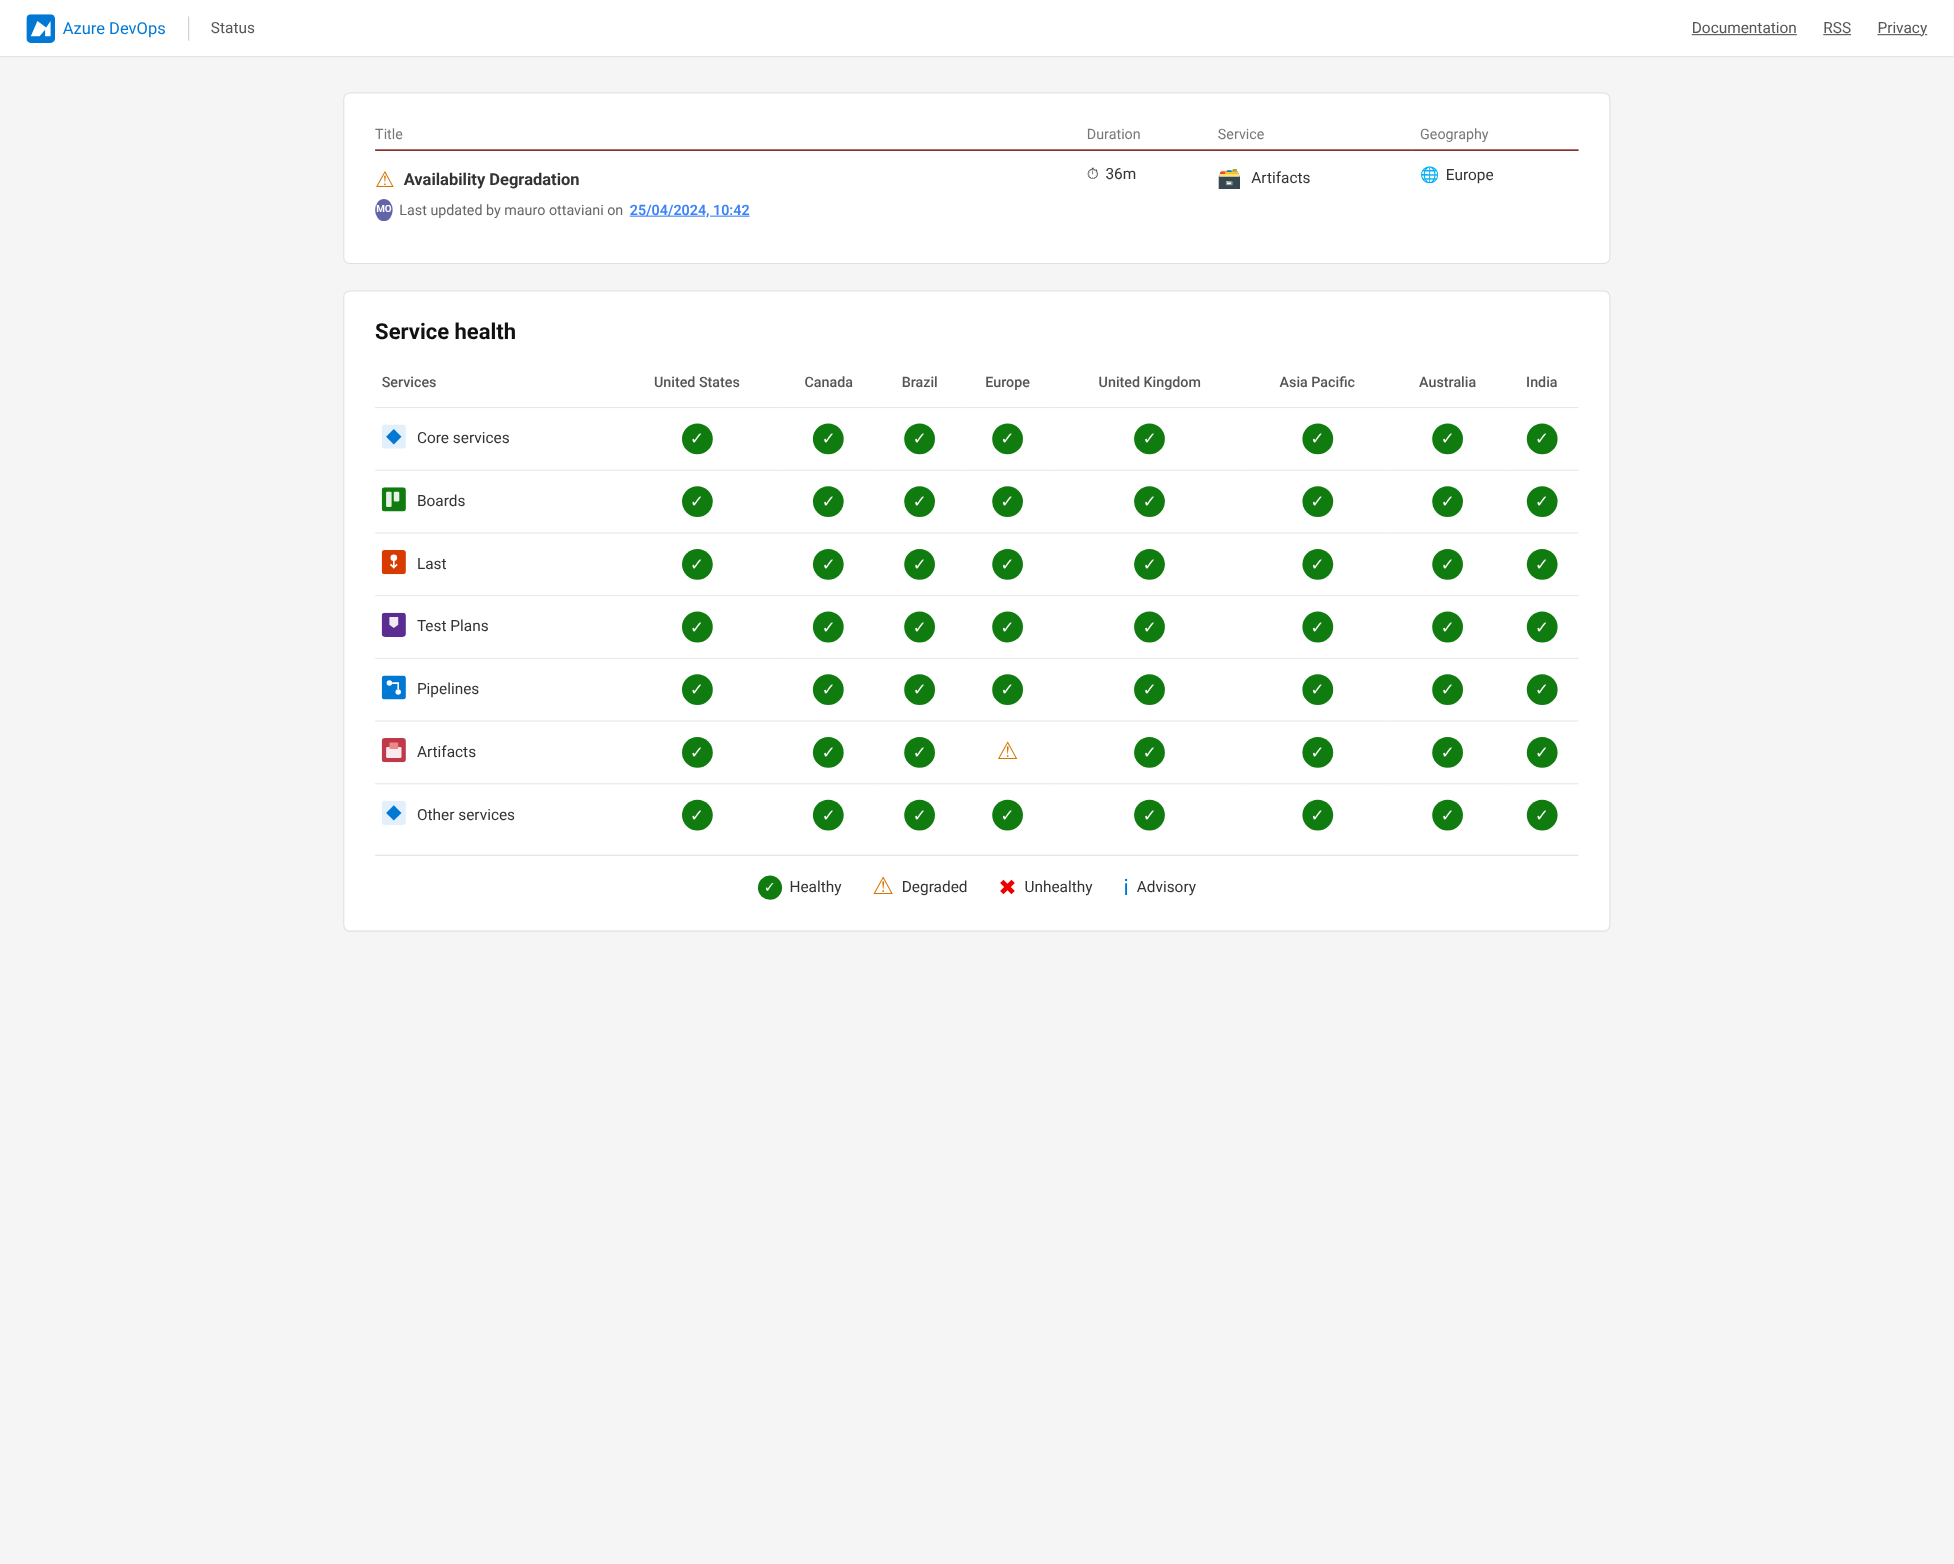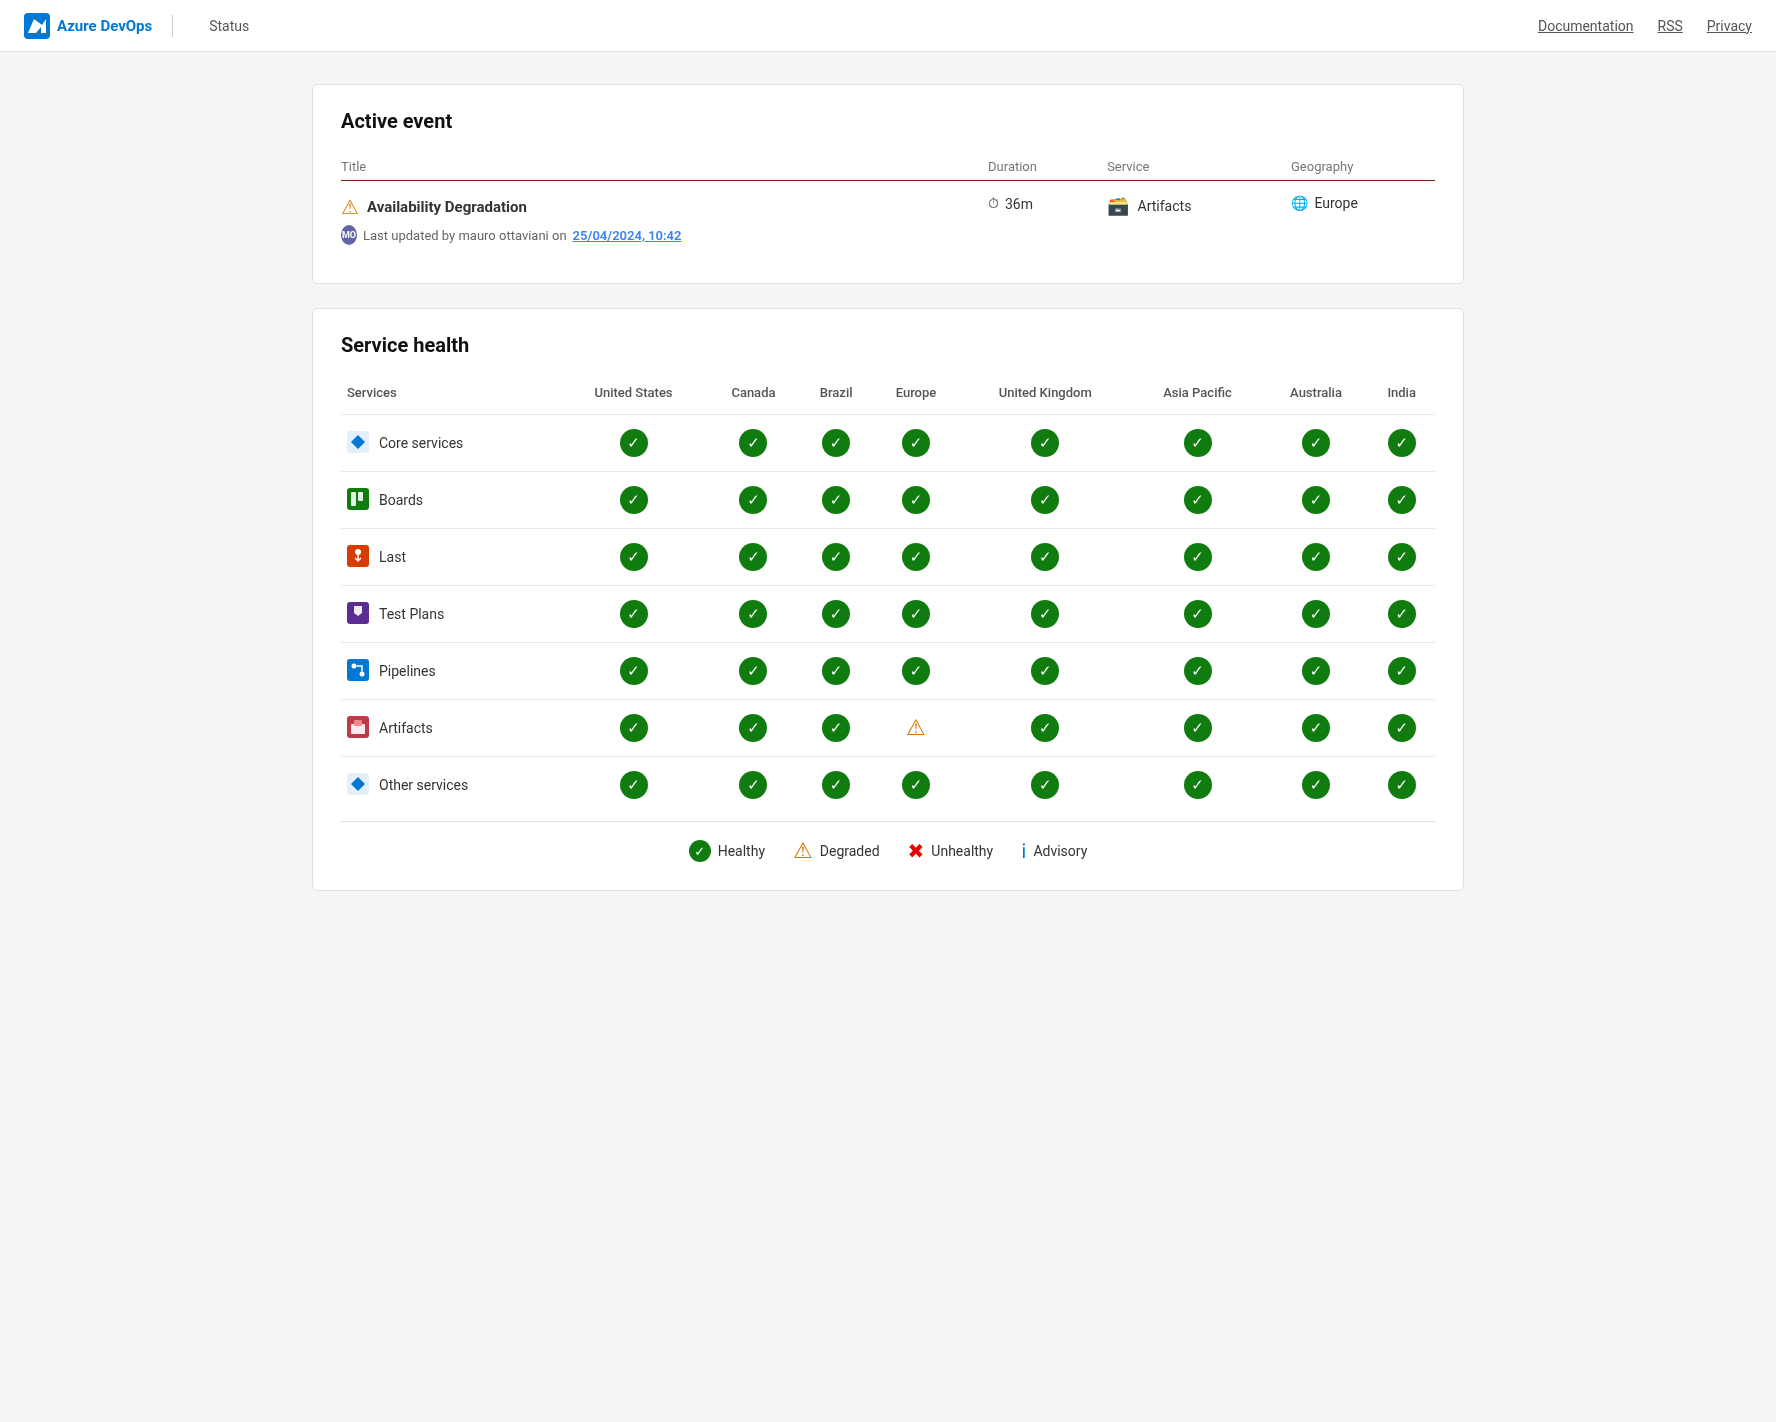--- a/index.html
+++ b/index.html
@@ -20,38 +20,37 @@
     }
     .navbar-left {
       display: flex;
       align-items: center;
       gap: 10px;
     }
     .navbar-logo {
       display: flex;
       align-items: center;
       gap: 7px;
-      font-weight: 700;
+      font-weight: 400;
       color: #0078d4;
       font-size: 15px;
     }
     .navbar-logo-icon {
       width: 26px;
       height: 26px;
     }
     .navbar-divider {
       width: 1px;
       height: 22px;
       background: #ccc;
       margin: 0 10px;
     }
     .navbar-status {
       font-size: 14px;
       color: #555;
-      margin-left: 16px;
     }
     .navbar-right {
       margin-left: auto;
       display: flex;
       gap: 24px;
     }
     .navbar-link {
       color: #555;
       text-decoration: underline;
       cursor: pointer;
@@ -243,21 +242,20 @@
   <div class="navbar-right">
     <span class="navbar-link">Documentation</span>
     <span class="navbar-link">RSS</span>
     <span class="navbar-link">Privacy</span>
   </div>
 </nav>
 
 <div class="main">
 
   <div class="card">
-    <div class="card-title">Active event</div>
     <table class="event-table">
       <thead>
         <tr>
           <th>Title</th>
           <th>Duration</th>
           <th>Service</th>
           <th>Geography</th>
         </tr>
       </thead>
       <tbody>

